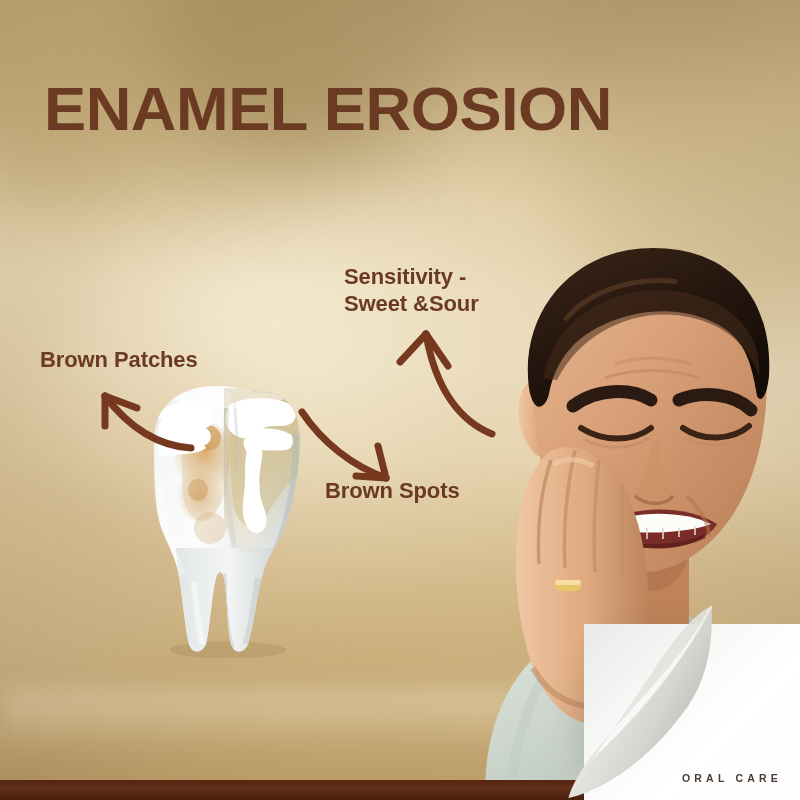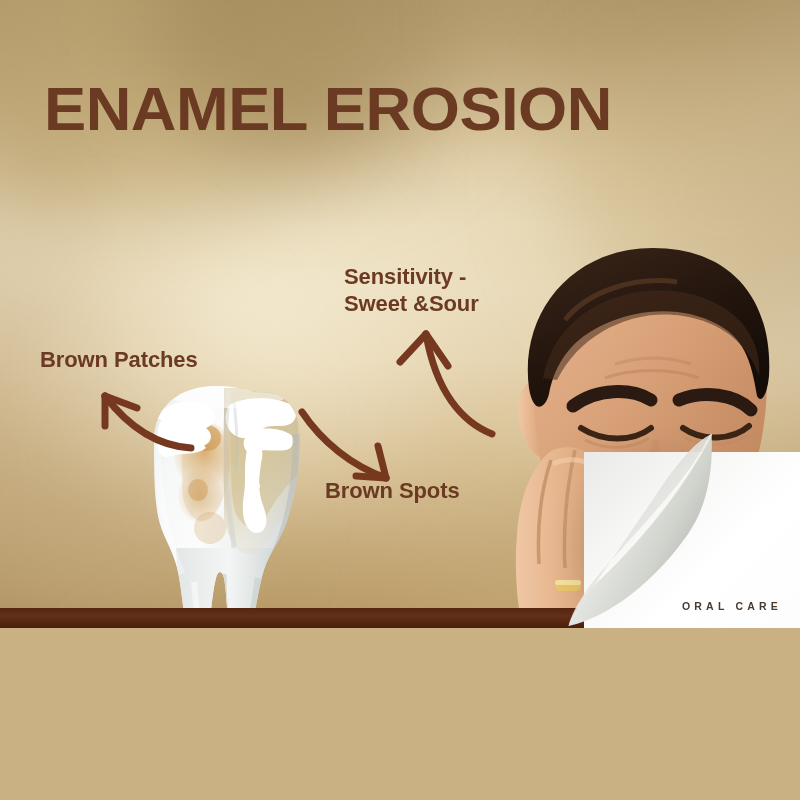--- a/index.html
+++ b/index.html
@@ -6,21 +6,21 @@
   html,body{margin:0;padding:0;}
   body{
     width:800px;height:800px;
     font-family:"Liberation Sans",sans-serif;
     overflow:hidden;
     background:#c9b183;
   }
 
   #poster{
     position:relative;
-    width:800px;height:628px;
+    width:800px;height:800px;
     overflow:hidden;
     isolation:isolate;
   }
 
   
   .bg-base{
     position:absolute;inset:0;
     background:
       linear-gradient(180deg,
         #c2ab7d 0%,

